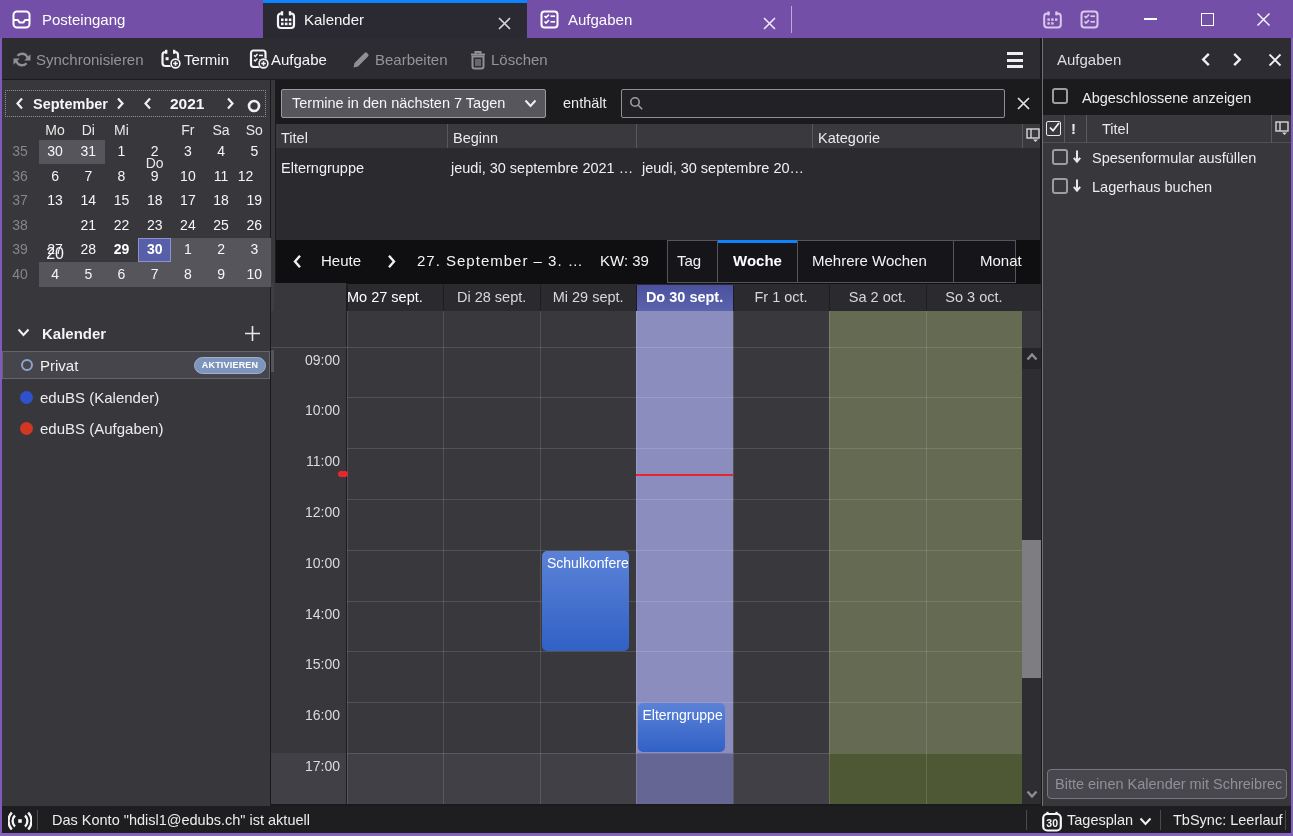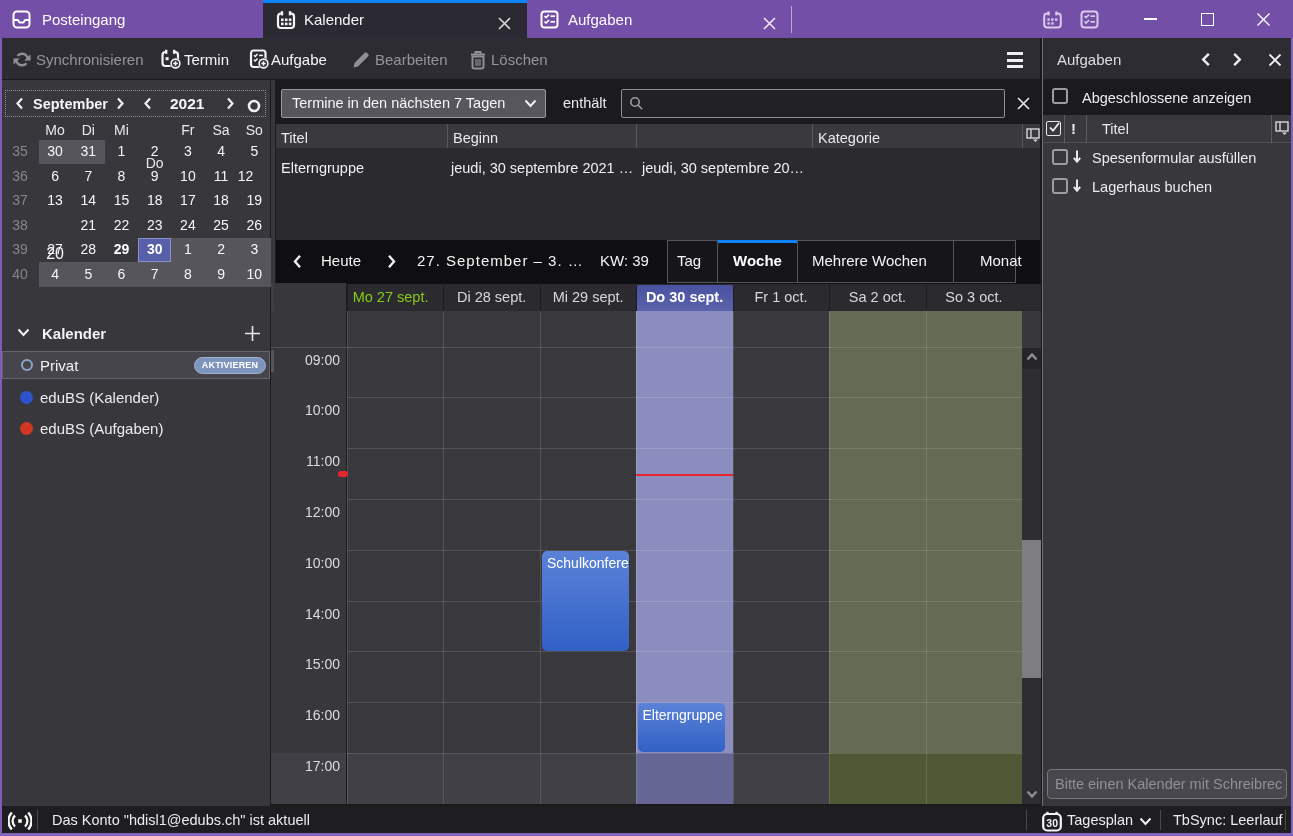--- a/index.html
+++ b/index.html
@@ -354,21 +354,21 @@
 <div class="abs tx" style="left:71.7px;top:265.5px;width:33.2px;text-align:center;font-size:14px;color:#f6f6f7;">5</div>
 <div class="abs tx" style="left:104.9px;top:265.5px;width:33.2px;text-align:center;font-size:14px;color:#f6f6f7;">6</div>
 <div class="abs tx" style="left:138.10000000000002px;top:265.5px;width:33.2px;text-align:center;font-size:14px;color:#f6f6f7;">7</div>
 <div class="abs tx" style="left:171.3px;top:265.5px;width:33.2px;text-align:center;font-size:14px;color:#f6f6f7;">8</div>
 <div class="abs tx" style="left:204.5px;top:265.5px;width:33.2px;text-align:center;font-size:14px;color:#f6f6f7;">9</div>
 <div class="abs tx" style="left:237.70000000000002px;top:265.5px;width:33.2px;text-align:center;font-size:14px;color:#f6f6f7;">10</div>
 <div class="abs" style="left:347px;top:284px;width:694px;height:27px;background:#2b2b2f;"></div>
 <div class="abs" style="left:271px;top:283px;width:76px;height:63.5px;background:#37373c;"></div>
 <div class="abs" style="left:346px;top:283px;width:1px;height:63.5px;background:#1d1d20;"></div>
 <div class="abs" style="left:271px;top:283px;width:3px;height:63px;background:#3e3e43;"></div>
-<div class="abs tx" style="left:332px;top:289px;width:96.45px;text-align:right;font-size:14.5px;color:#84cc16;">Mo 27 sept.</div>
+<div class="abs tx" style="left:347px;top:289px;width:96.45px;text-align:left;font-size:14.5px;color:#ffffff;">Mo 27 sept.</div>
 <div class="abs" style="left:347px;top:285px;width:1px;height:26px;background:#1d1d20;"></div>
 <div class="abs tx" style="left:443.45px;top:289px;width:96.45px;text-align:center;font-size:14.5px;color:#d8d8db;">Di 28 sept.</div>
 <div class="abs" style="left:443.45px;top:285px;width:1px;height:26px;background:#1d1d20;"></div>
 <div class="abs tx" style="left:539.9px;top:289px;width:96.45px;text-align:center;font-size:14.5px;color:#d8d8db;">Mi 29 sept.</div>
 <div class="abs" style="left:539.9px;top:285px;width:1px;height:26px;background:#1d1d20;"></div>
 <div class="abs" style="left:636.35px;top:285px;width:96.45px;height:26px;background:linear-gradient(#4a52a0,#5b63ac);"></div>
 <div class="abs tx" style="left:636.35px;top:289px;width:96.45px;text-align:center;font-size:14.5px;font-weight:bold;color:#ffffff;">Do 30 sept.</div>
 <div class="abs" style="left:636.35px;top:285px;width:1px;height:26px;background:#1d1d20;"></div>
 <div class="abs tx" style="left:732.8px;top:289px;width:96.45px;text-align:center;font-size:14.5px;color:#d8d8db;">Fr 1 oct.</div>
 <div class="abs" style="left:732.8px;top:285px;width:1px;height:26px;background:#1d1d20;"></div>

